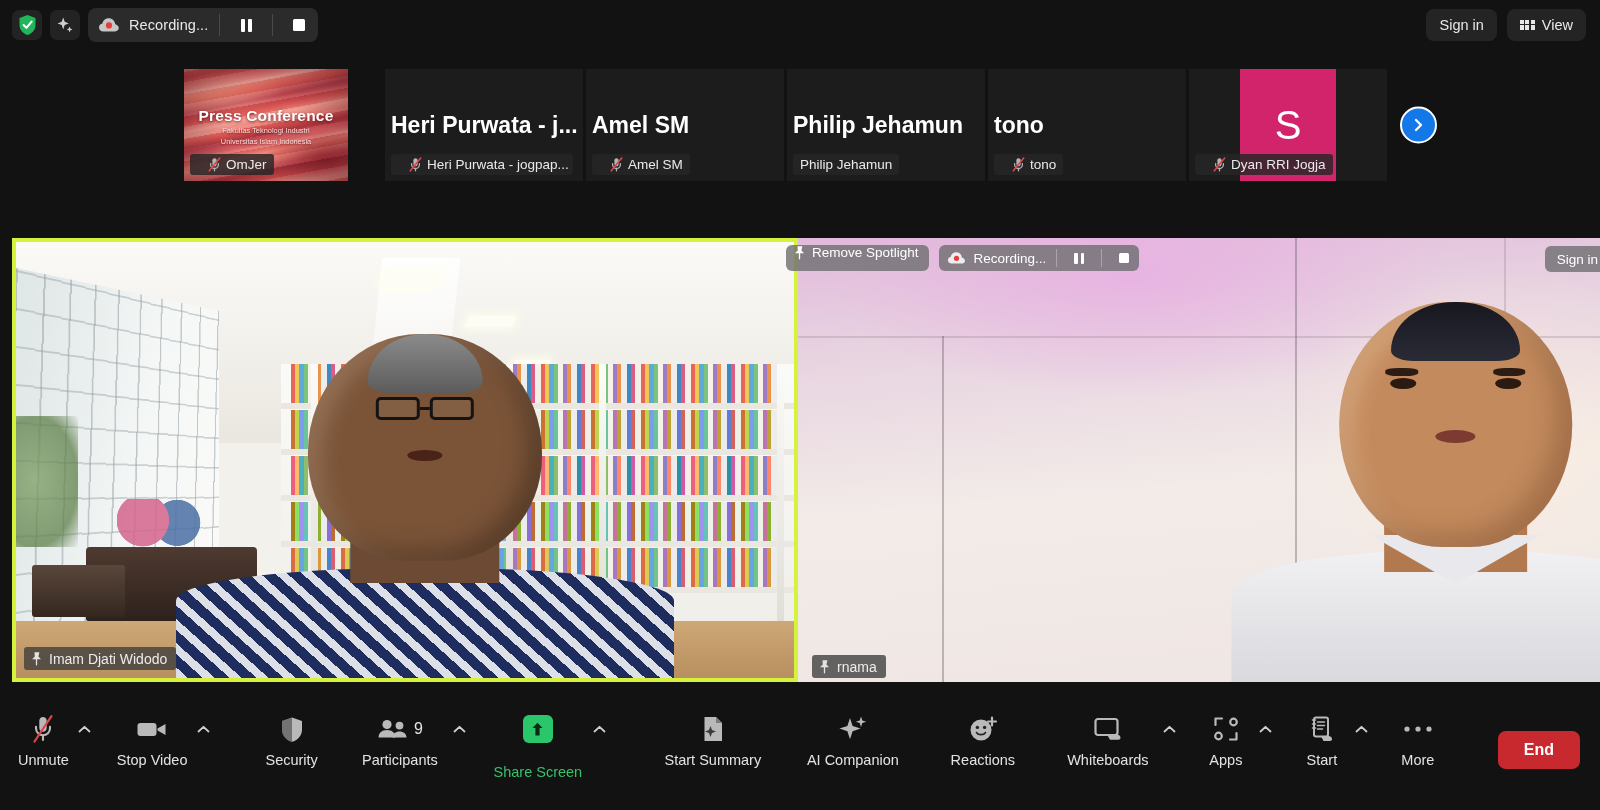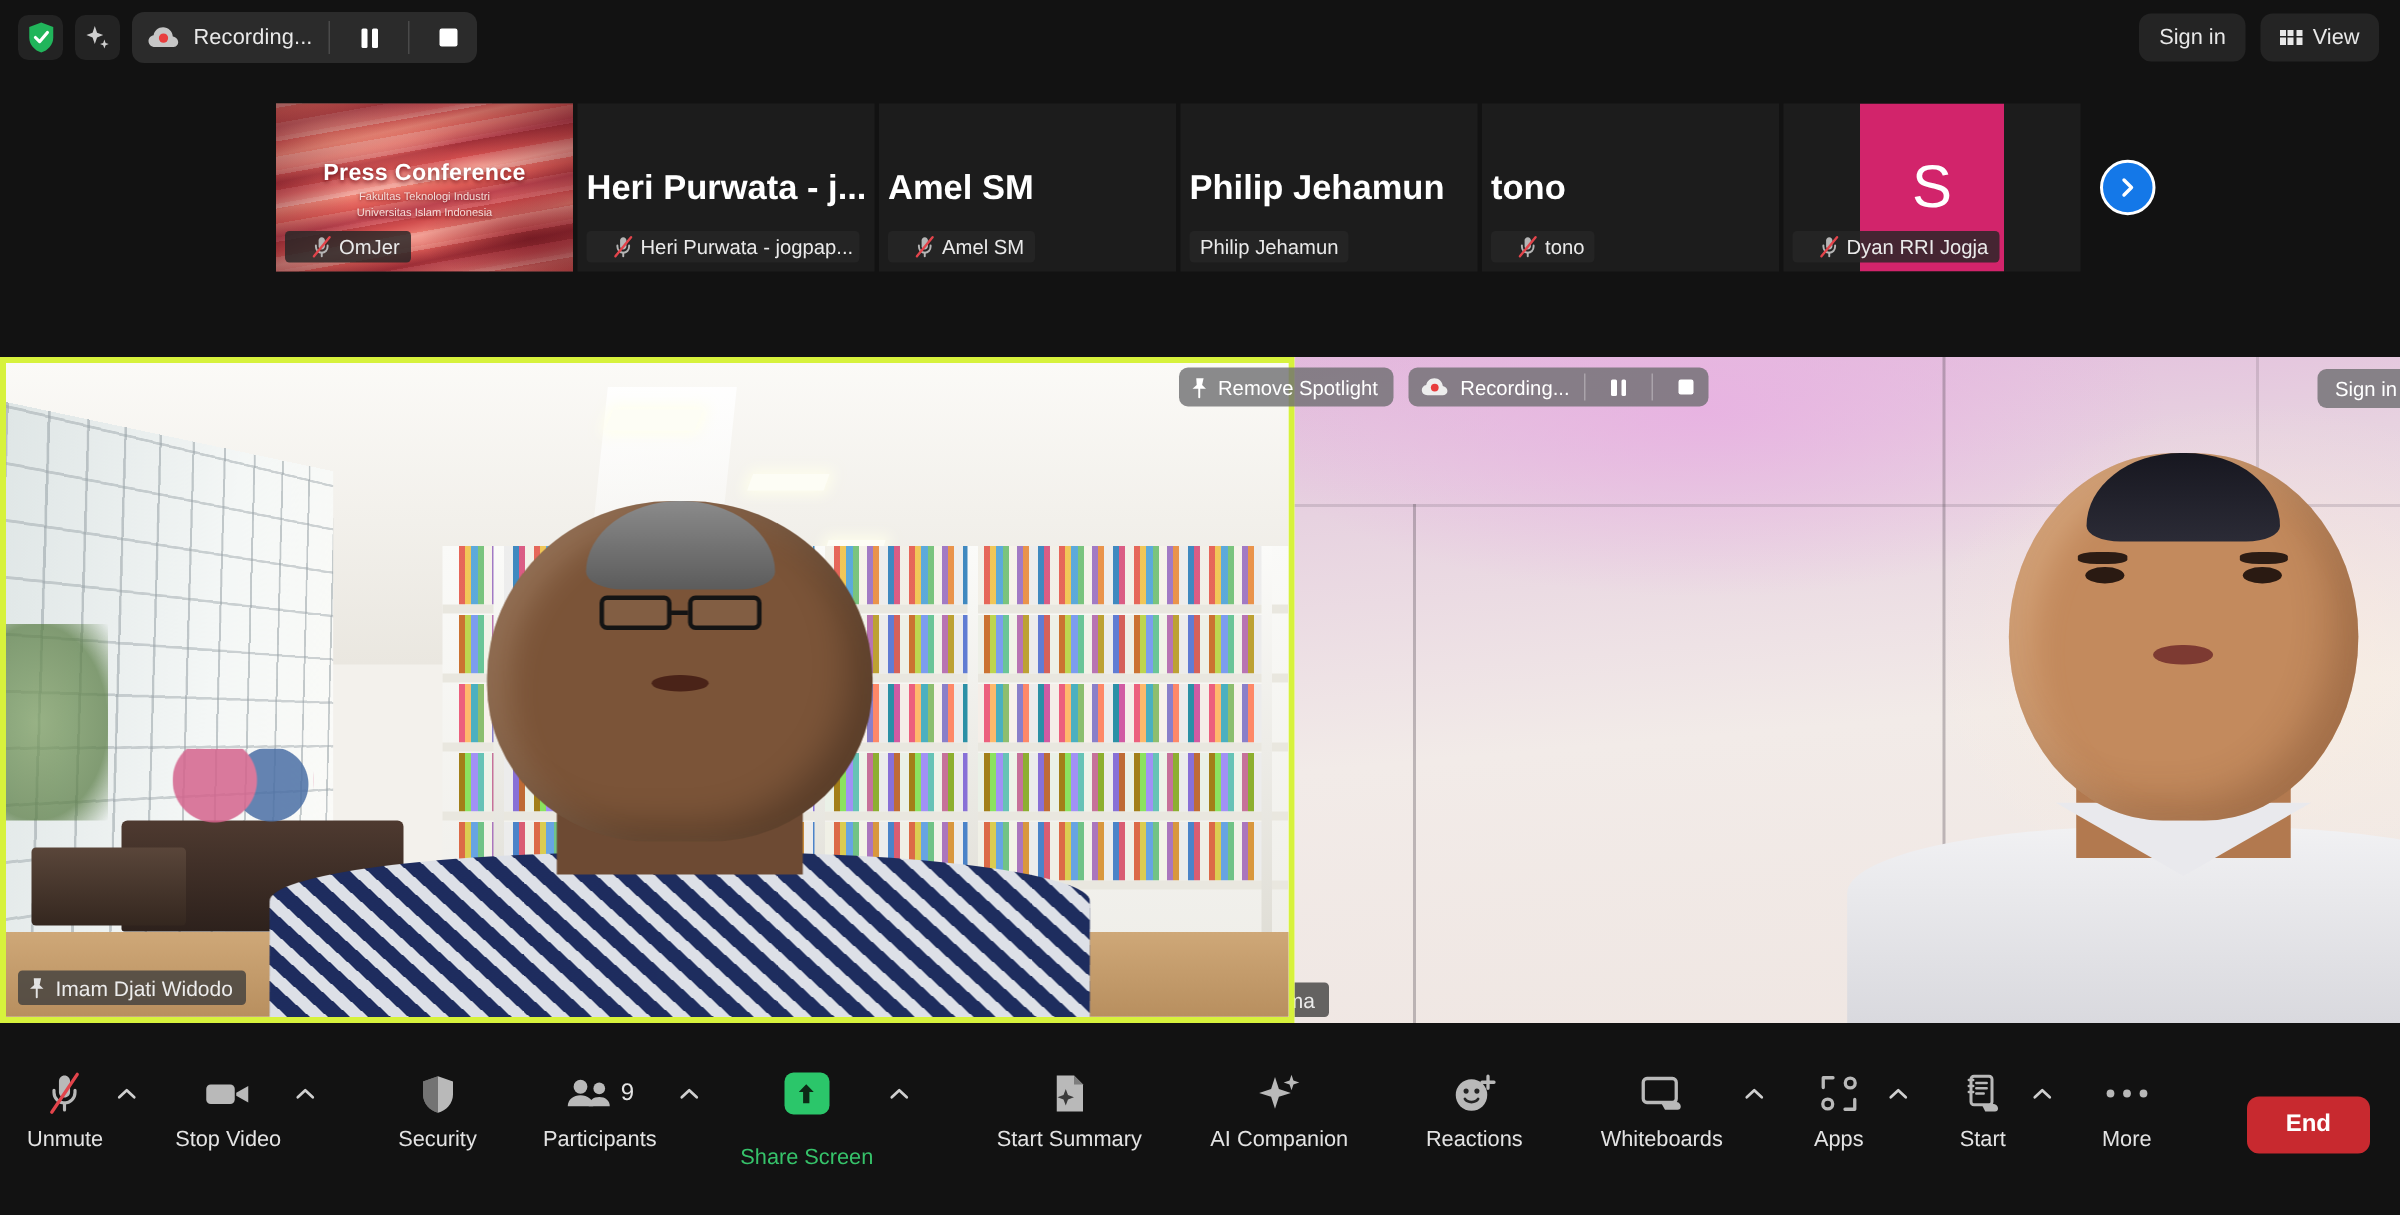--- a/index.html
+++ b/index.html
@@ -136,21 +136,21 @@
     background: #1478e8; border: 2.5px solid #fff;
     display: flex; align-items: center; justify-content: center;
   }
 
   
   .stage { position: absolute; top: 238px; left: 0; width: 1600px; height: 444px; }
 
   .vid {
     position: absolute; top: 0; height: 444px; overflow: hidden;
   }
-  .vid-left { left: 0; width: 863px; border: 4px solid #d7f23c; background: #fff; z-index: 6; }
+  .vid-left { left: 12px; width: 786px; border: 4px solid #d7f23c; background: #fff; z-index: 6; }
   .vid-right { left: 798px; width: 802px; background: #cfc6d4; z-index: 4; }
 
   
   .lib { position: absolute; inset: 0; background: #f3f1ec; overflow: hidden; }
   .lib-ceil {
     position: absolute; top: 0; left: 0; right: 0; height: 46%;
     background: linear-gradient(180deg, #fbfaf7 0%, #eae7e0 100%);
   }
   .lib-ceil::after {
     content:''; position:absolute; left: 46%; top: 8%; width: 10%; height: 78%;
@@ -246,21 +246,21 @@
   .rp-brow { position:absolute; top: 27%; width: 14%; height: 3%; background: #2c1c14; border-radius: 40%; }
   .rp-mouth { position:absolute; top: 52%; left: 50%; transform: translateX(-50%);
     width: 17%; height: 5.5%; background: #7d3a32; border-radius: 50%; }
 
   
   .ovl-bar { position:absolute; display:flex; align-items:center; gap: 0; z-index: 12; }
   .ovl-pill {
     height: 26px; border-radius: 6px;
     background: rgba(110,110,112,.8);
     color: #fff; font-size: 13.5px;
-    display:flex; align-items:center; gap: 6px;
+    display:flex; align-items:flex-start; gap: 6px;
     padding: 0 10px 0 7px;
     white-space: nowrap;
   }
   .ovl-rec {
     height: 26px; border-radius: 6px;
     background: rgba(110,110,112,.8);
     display:flex; align-items:center; gap: 8px;
     padding: 0 3px 0 8px;
     color: #fff; font-size: 13.5px;
   }
@@ -389,21 +389,21 @@
             <i></i>
           </span>
         <span>View</span>
       </div>
     </div>
   </div>
 
   <div class="filmstrip">
     <div class="strip-inner">
 
-      <div class="tile" style="left:184px;width:198px;">
+      <div class="tile" style="left:184px;width:164px;">
         <div class="poster">
           <div class="poster-bg"></div>
           <div class="poster-wave"></div>
           <div class="poster-vig"></div>
           <div class="poster-txt">
             <div class="pc-title">Press Conference</div>
             <div class="pc-sub">Fakultas Teknologi Industri</div>
             <div class="pc-sub">Universitas Islam Indonesia</div>
           </div>
         </div>

